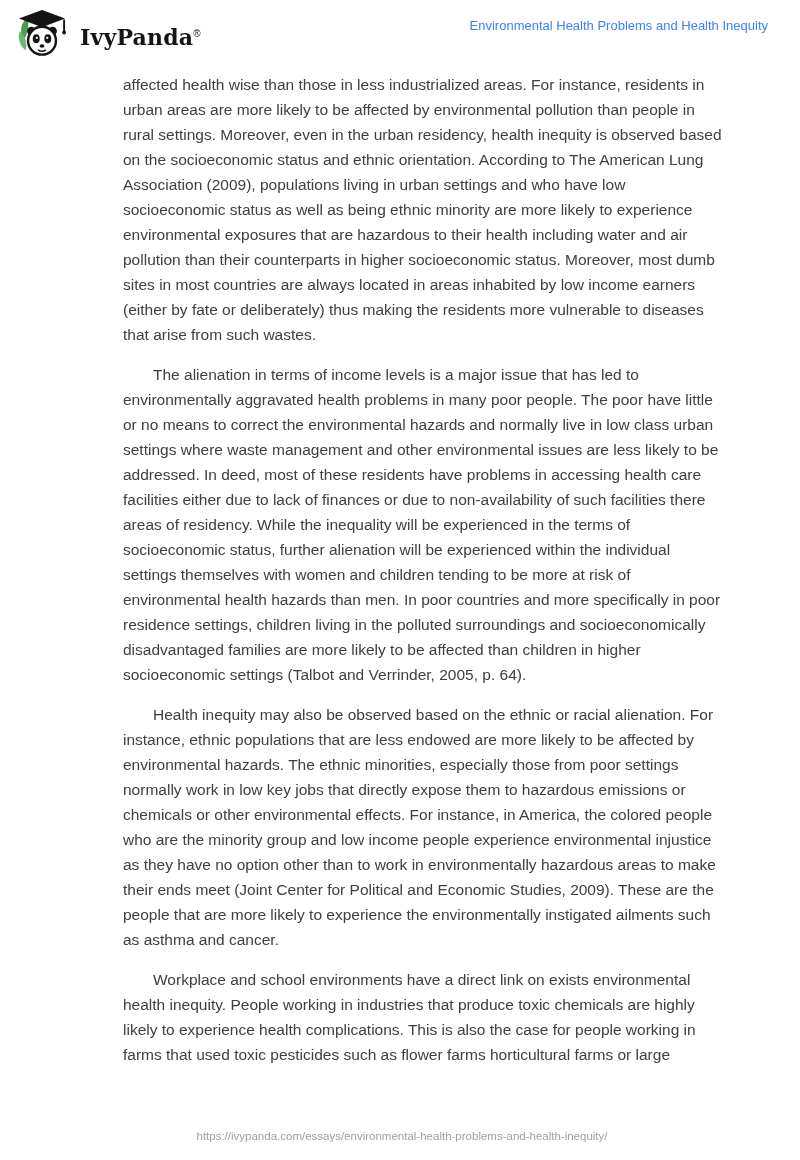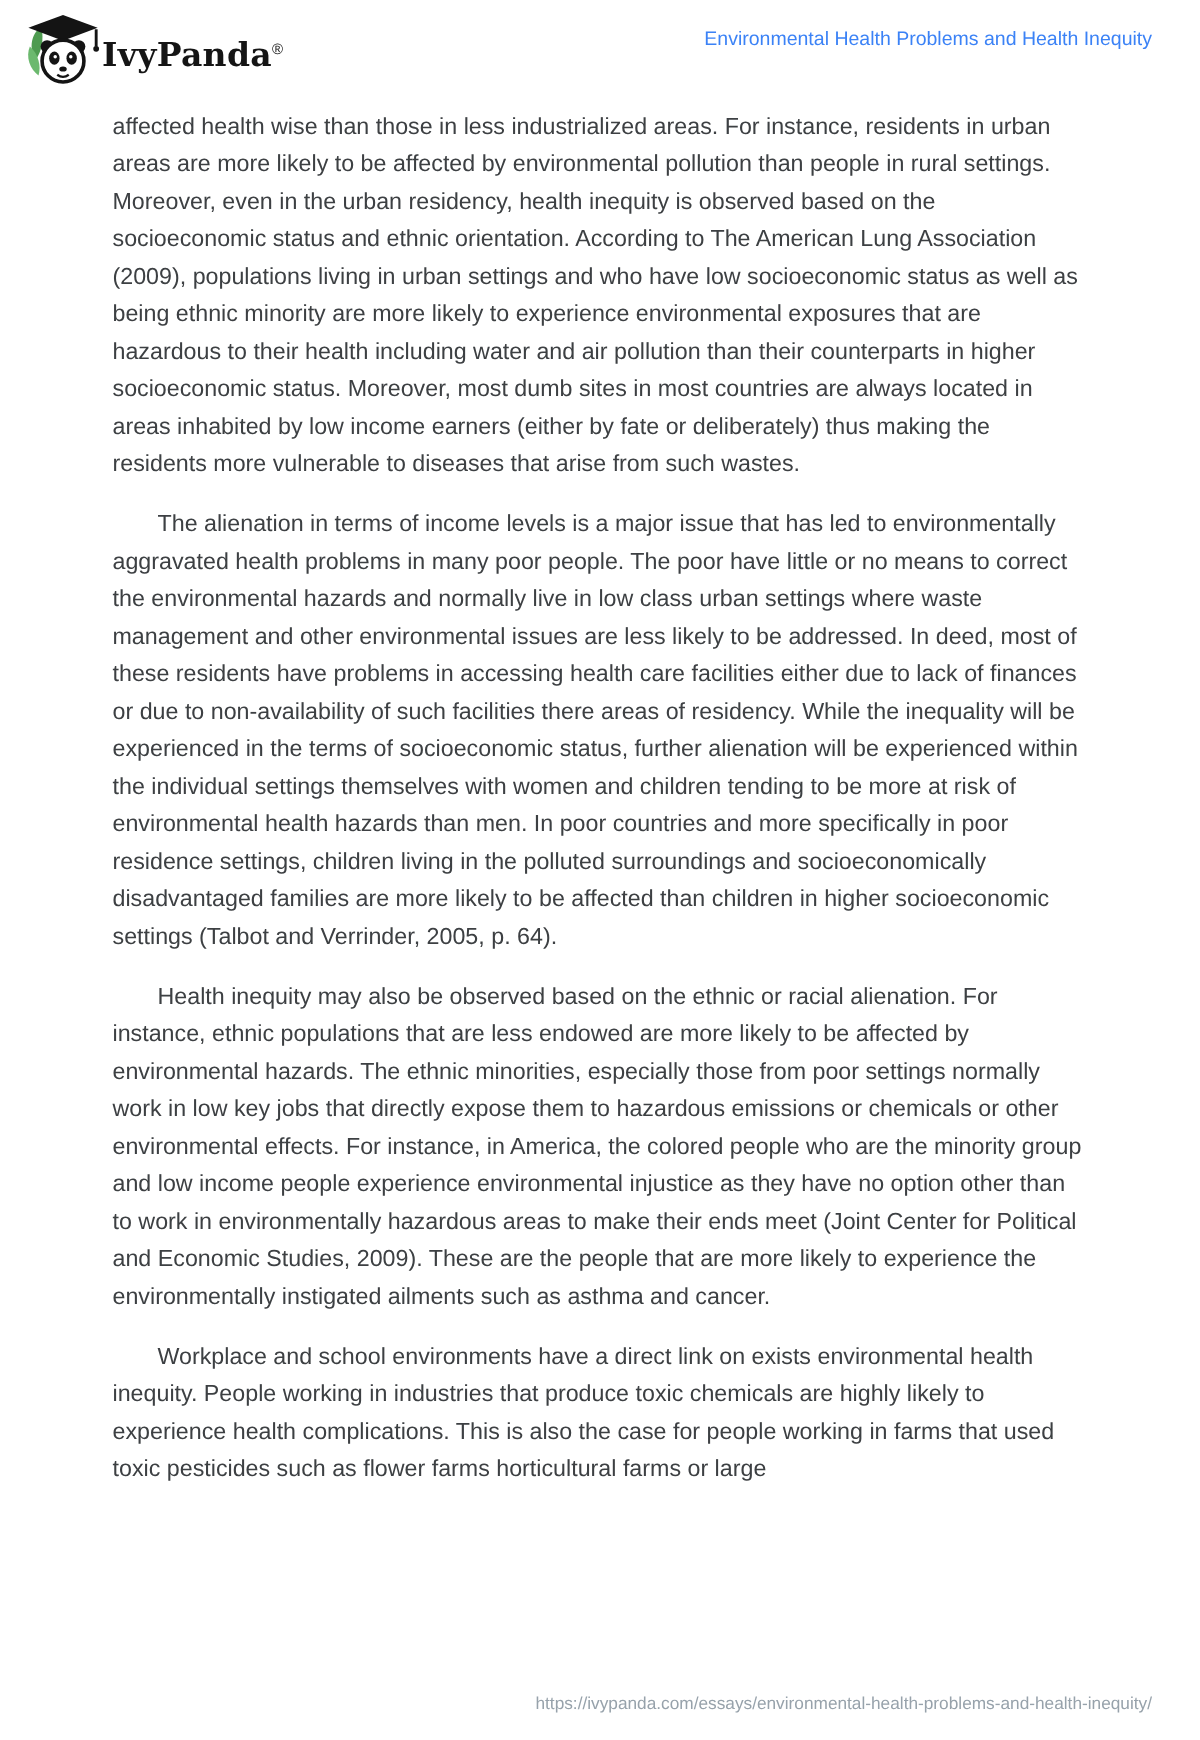--- a/index.html
+++ b/index.html
@@ -23,20 +23,21 @@
     top: 0; left: 0; right: 0;
     height: 62px;
     display: flex;
     align-items: flex-start;
     justify-content: space-between;
     padding: 8px 32px 0 16px;
   }
   .brand {
     display: flex;
     align-items: center;
+    gap: 12px;
     cursor: pointer;
   }
   .brand-icon { width: 52px; height: 50px; display: block; }
   .brand-word {
     font-family: "DejaVu Serif", "Liberation Serif", serif;
     font-weight: bold;
     font-size: 22px;
     color: #151515;
     letter-spacing: 0.2px;
     margin-top: 8px;
@@ -57,28 +58,28 @@
   .essay {
     position: absolute;
     top: 72px;
     left: 75px;
     width: 647px;
     color: #3d4043;
     font-size: 15.5px;
     line-height: 25px;
     text-align: left;
   }
-  .para { margin-bottom: 15px; }
+  .para { margin-bottom: 15px; margin-left: 48px; }
   .para.indent { text-indent: 30px; }
   
   .footer {
     position: absolute;
     left: 0; right: 32px;
     bottom: 16px;
-    text-align: right;
+    text-align: center;
     margin-left: 36px;
   }
   .footer a {
     font-size: 11.5px;
     color: #97a2ab;
     text-decoration: none;
   }
 </style>
 </head>
 <body>

